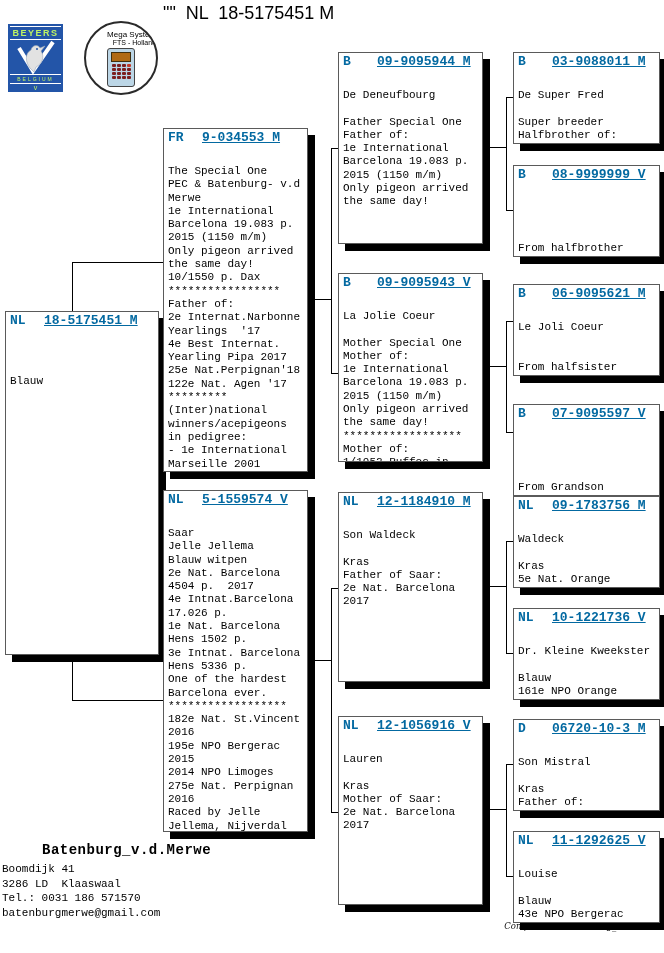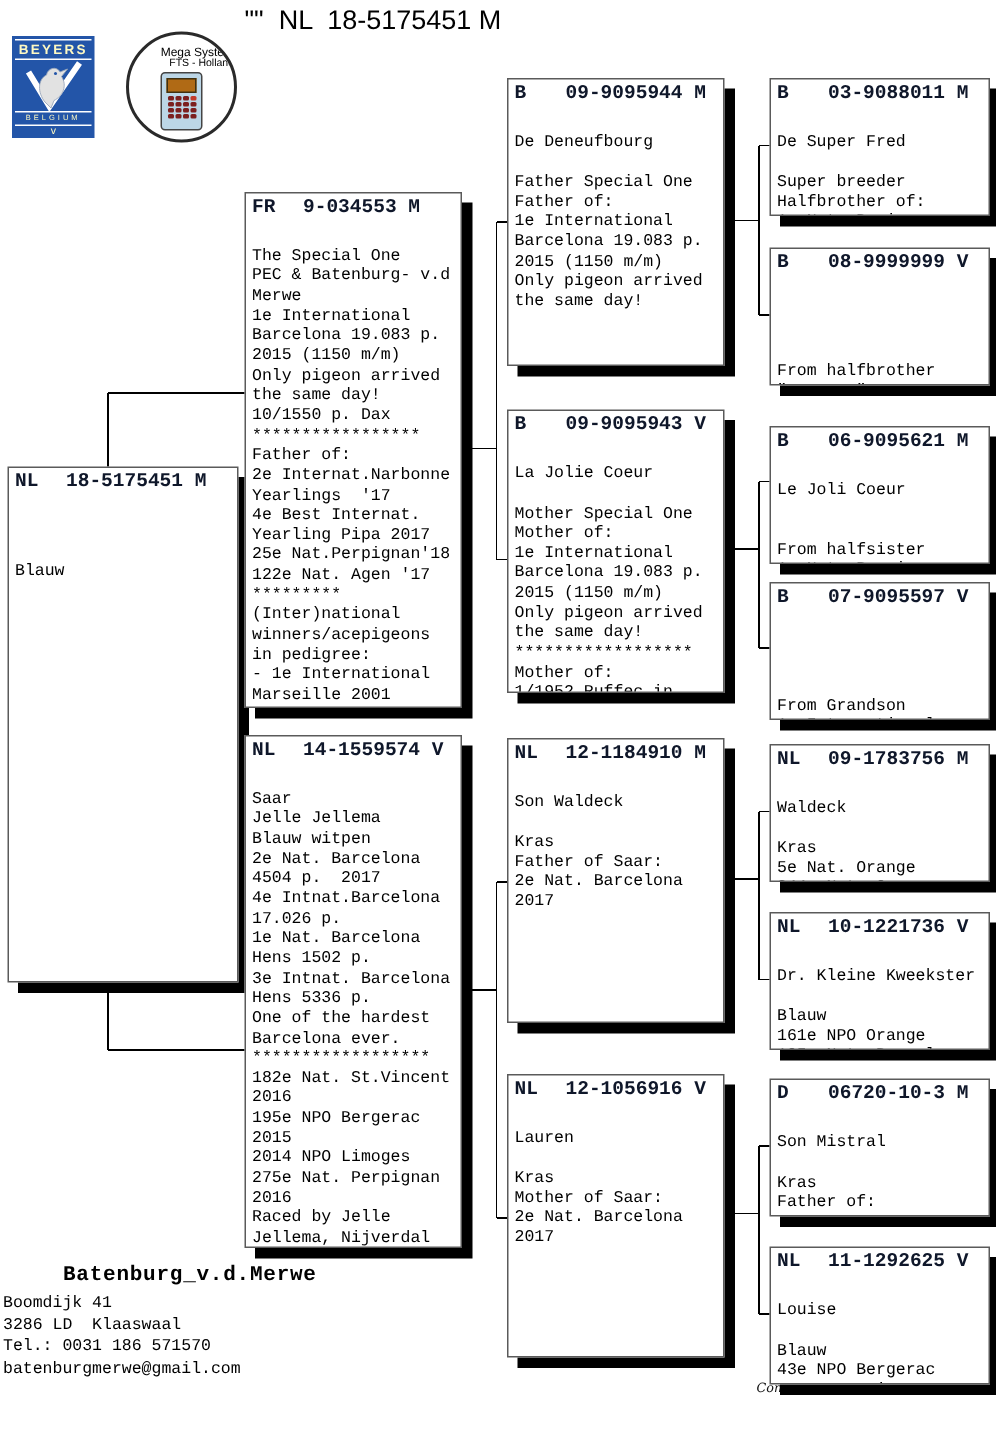--- a/index.html
+++ b/index.html
@@ -10,21 +10,21 @@
   }
   
   #title {
     position:absolute; left:163px; top:3px;
     font-family:"Liberation Sans",sans-serif;
     font-size:18px; white-space:pre; color:#000;
   }
   
   #beyers {
     position:absolute; left:8px; top:24px; width:55px; height:68px;
-    background:#2355a8; color:#fef9c3; text-align:center; overflow:hidden;
+    background:#2355a8; color:#bef264; text-align:center; overflow:hidden;
     font-family:"Liberation Sans",sans-serif;
   }
   #beyers .b-name { font-size:9px; font-weight:bold; letter-spacing:1.5px;
     border-top:1px solid #fff; border-bottom:1px solid #fff; margin:2px 2px 0 2px; padding:1px 0;}
   #beyers svg { display:block; margin:0 auto; }
   #beyers .b-country { font-size:5px; letter-spacing:2px;
     border-top:1px solid #fff; border-bottom:1px solid #fff; margin:0 2px; padding:1px 0;}
   #beyers .b-mark { font-size:7px; line-height:7px; }
   #mega {
     position:absolute; left:84px; top:21px; width:70px; height:70px;
@@ -37,22 +37,22 @@
     border-radius:3px; margin:2px auto 0; }
   .calc-screen { width:18px; height:8px; background:#b06a15; border:1px solid #403010; margin:3px auto 2px; }
   .calc-keys { display:grid; grid-template-columns:repeat(4,4px); grid-gap:1px; justify-content:center; }
   .calc-key { height:3px; background:#7c1f1f; border-radius:1px; }
   .calc-key.red { background:#c23a2a; }
   
   .pbox {
     position:absolute; background:#fff; border:1px solid #5a5a5a;
     box-shadow:7px 7px 0 #000; z-index:2; overflow:hidden;
   }
-  .pbox-hdr { color:#0f172a; font-weight:bold; font-size:13px; line-height:16px;
-    padding:1px 0 0 4px; white-space:pre; }
+  .pbox-hdr { color:#0369a1; font-weight:bold; font-size:13px; line-height:16px;
+    padding:1px 0 0 4px; white-space:pre;text-decoration:underline; }
   .pbox-hdr .cc { display:inline-block; width:34px; }
   .pbox-body { font-size:11px; line-height:13.3px; padding:1px 2px 0 4px; white-space:pre;margin-top:18px; }
   
   #wires { position:absolute; left:0; top:0; z-index:1; }
   
   #owner-block { position:absolute; left:2px; top:842px; }
   #owner-name { font-weight:bold; font-size:14px; letter-spacing:0.5px; margin-bottom:4px;margin-left:40px; }
   #owner-address { font-size:11px; line-height:14.7px; white-space:pre; }
   #credit { position:absolute; right:3px; top:921px; font-size:8.5px;
     font-style:italic; font-family:"DejaVu Serif",serif; color:#111;text-align:right; }
@@ -160,21 +160,21 @@
 122e Nat. Agen '17
 *********
 (Inter)national
 winners/acepigeons
 in pedigree:
 - 1e International
 Marseille 2001</div>
   </div>
 
   <div class="pbox" style="left:163px;top:490px;width:143px;height:340px">
-    <div class="pbox-hdr"><span class="cc">NL</span><span>14-1559574 V</span></div>
+    <div class="pbox-hdr"><span class="cc">NL</span><span>5-1559574 V</span></div>
     <div class="pbox-body">Saar
 Jelle Jellema
 Blauw witpen
 2e Nat. Barcelona
 4504 p.  2017
 4e Intnat.Barcelona
 17.026 p.
 1e Nat. Barcelona
 Hens 1502 p.
 3e Intnat. Barcelona
@@ -263,21 +263,21 @@
 
   <div class="pbox" style="left:513px;top:284px;width:145px;height:90px">
     <div class="pbox-hdr"><span class="cc">B</span><span>06-9095621 M</span></div>
     <div class="pbox-body">Le Joli Coeur
 
 
 From halfsister
 1e Nat. Perpignan</div>
   </div>
 
-  <div class="pbox" style="left:513px;top:388px;width:145px;height:90px">
+  <div class="pbox" style="left:513px;top:404px;width:145px;height:90px">
     <div class="pbox-hdr"><span class="cc">B</span><span>07-9095597 V</span></div>
     <div class="pbox-body">
 
 
 From Grandson
 1e International</div>
   </div>
 
   <div class="pbox" style="left:513px;top:496px;width:145px;height:90px">
     <div class="pbox-hdr"><span class="cc">NL</span><span>09-1783756 M</span></div>

